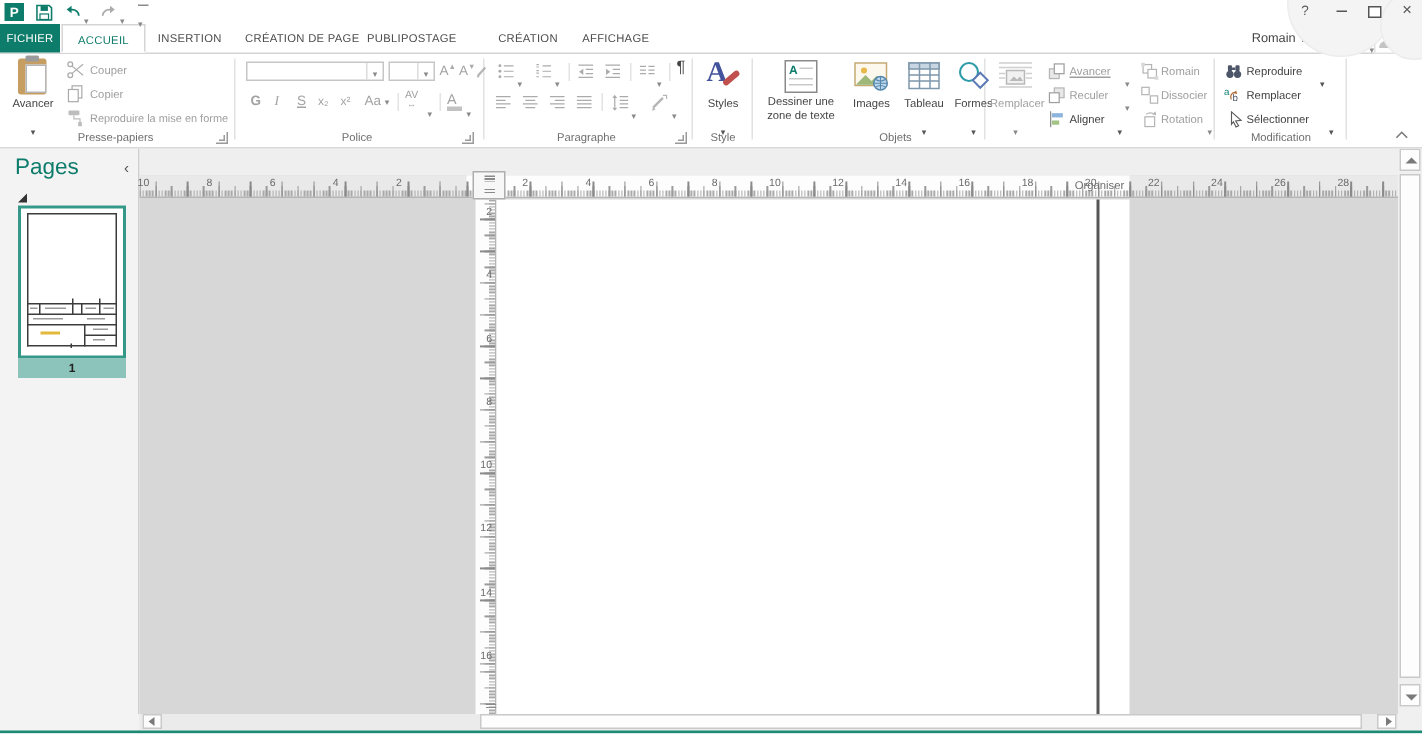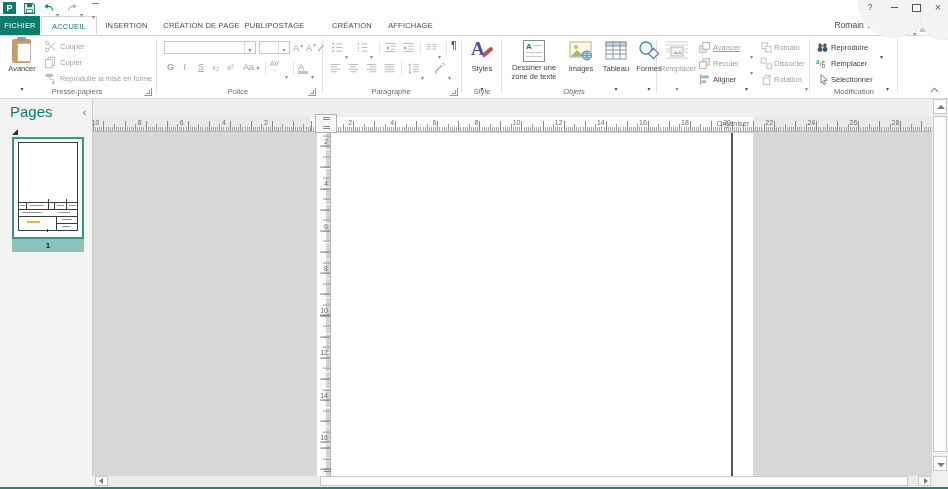--- a/index.html
+++ b/index.html
@@ -341,21 +341,21 @@
     <div class="bigbtn" style="left:634px;width:30px;">
       <div style="position:absolute;left:4px;top:2px;">
         <svg width="23" height="21" viewBox="0 0 23 21">
             <circle cx="8" cy="8" r="6" fill="none" stroke="#2e9ca8" stroke-width="1.4"></circle>
             <path d="M15.5 8.5l5 5-5 5-5-5z" fill="#fff" stroke="#5b79b5" stroke-width="1.3"></path>
           </svg>
       </div>
       <div class="blbl">Formes</div>
       <div class="bcar"><span class="car d"></span></div>
     </div>
-    <div class="glabel" style="left:498px;width:152px;font-style:italic;">Objets</div>
+    <div class="glabel" style="left:521px;width:152px;">Objets</div>
 
     <div class="bigbtn" style="left:660px;width:34px;">
       <div style="position:absolute;left:5px;top:2px;">
         <svg width="24" height="21" viewBox="0 0 24 21">
             <path d="M1 2h22M1 5h22" stroke="#cfcfcf"></path>
             <rect x="6" y="7" width="12" height="9" fill="#f1f1f1" stroke="#b9b9b9"></rect>
             <path d="M8 14l3-3 2 2 2-2 2 3z" fill="#b9b9b9"></path>
             <path d="M1 9h4M19 9h4M1 12h4M19 12h4M1 18h22" stroke="#cfcfcf"></path>
           </svg>
       </div>

